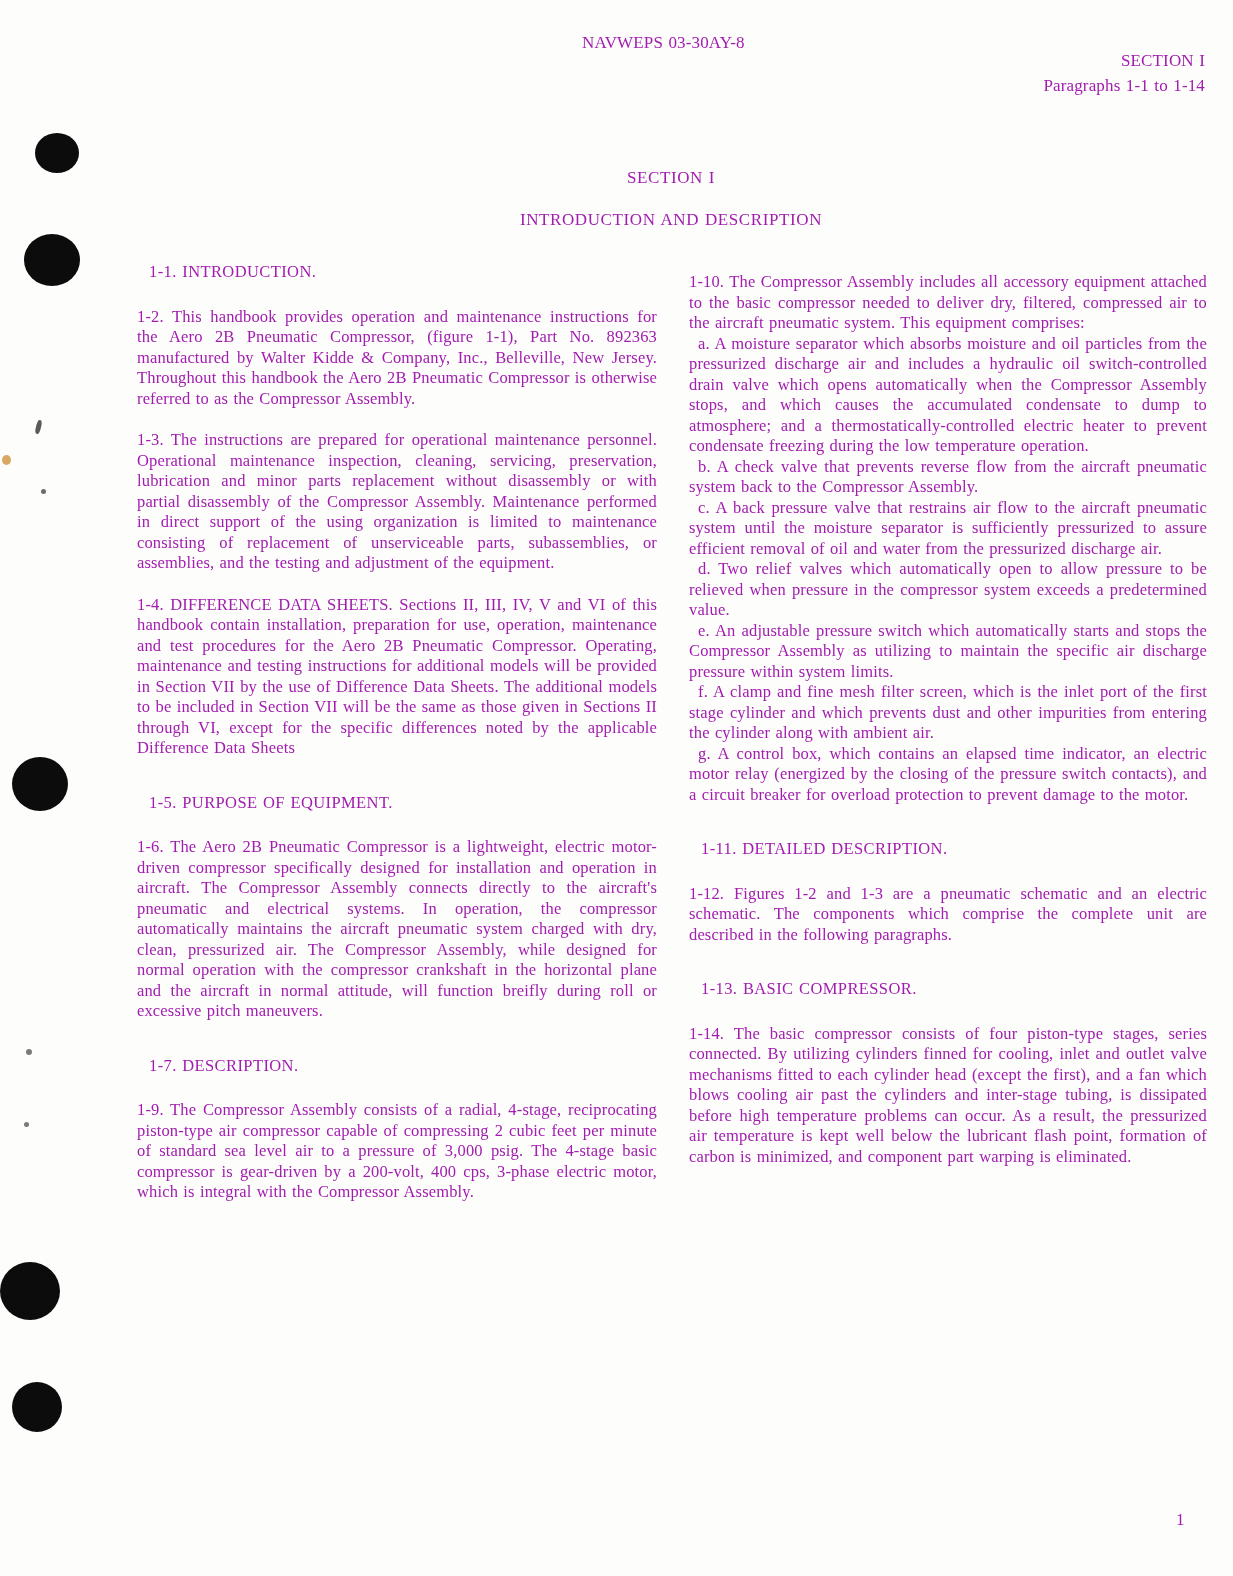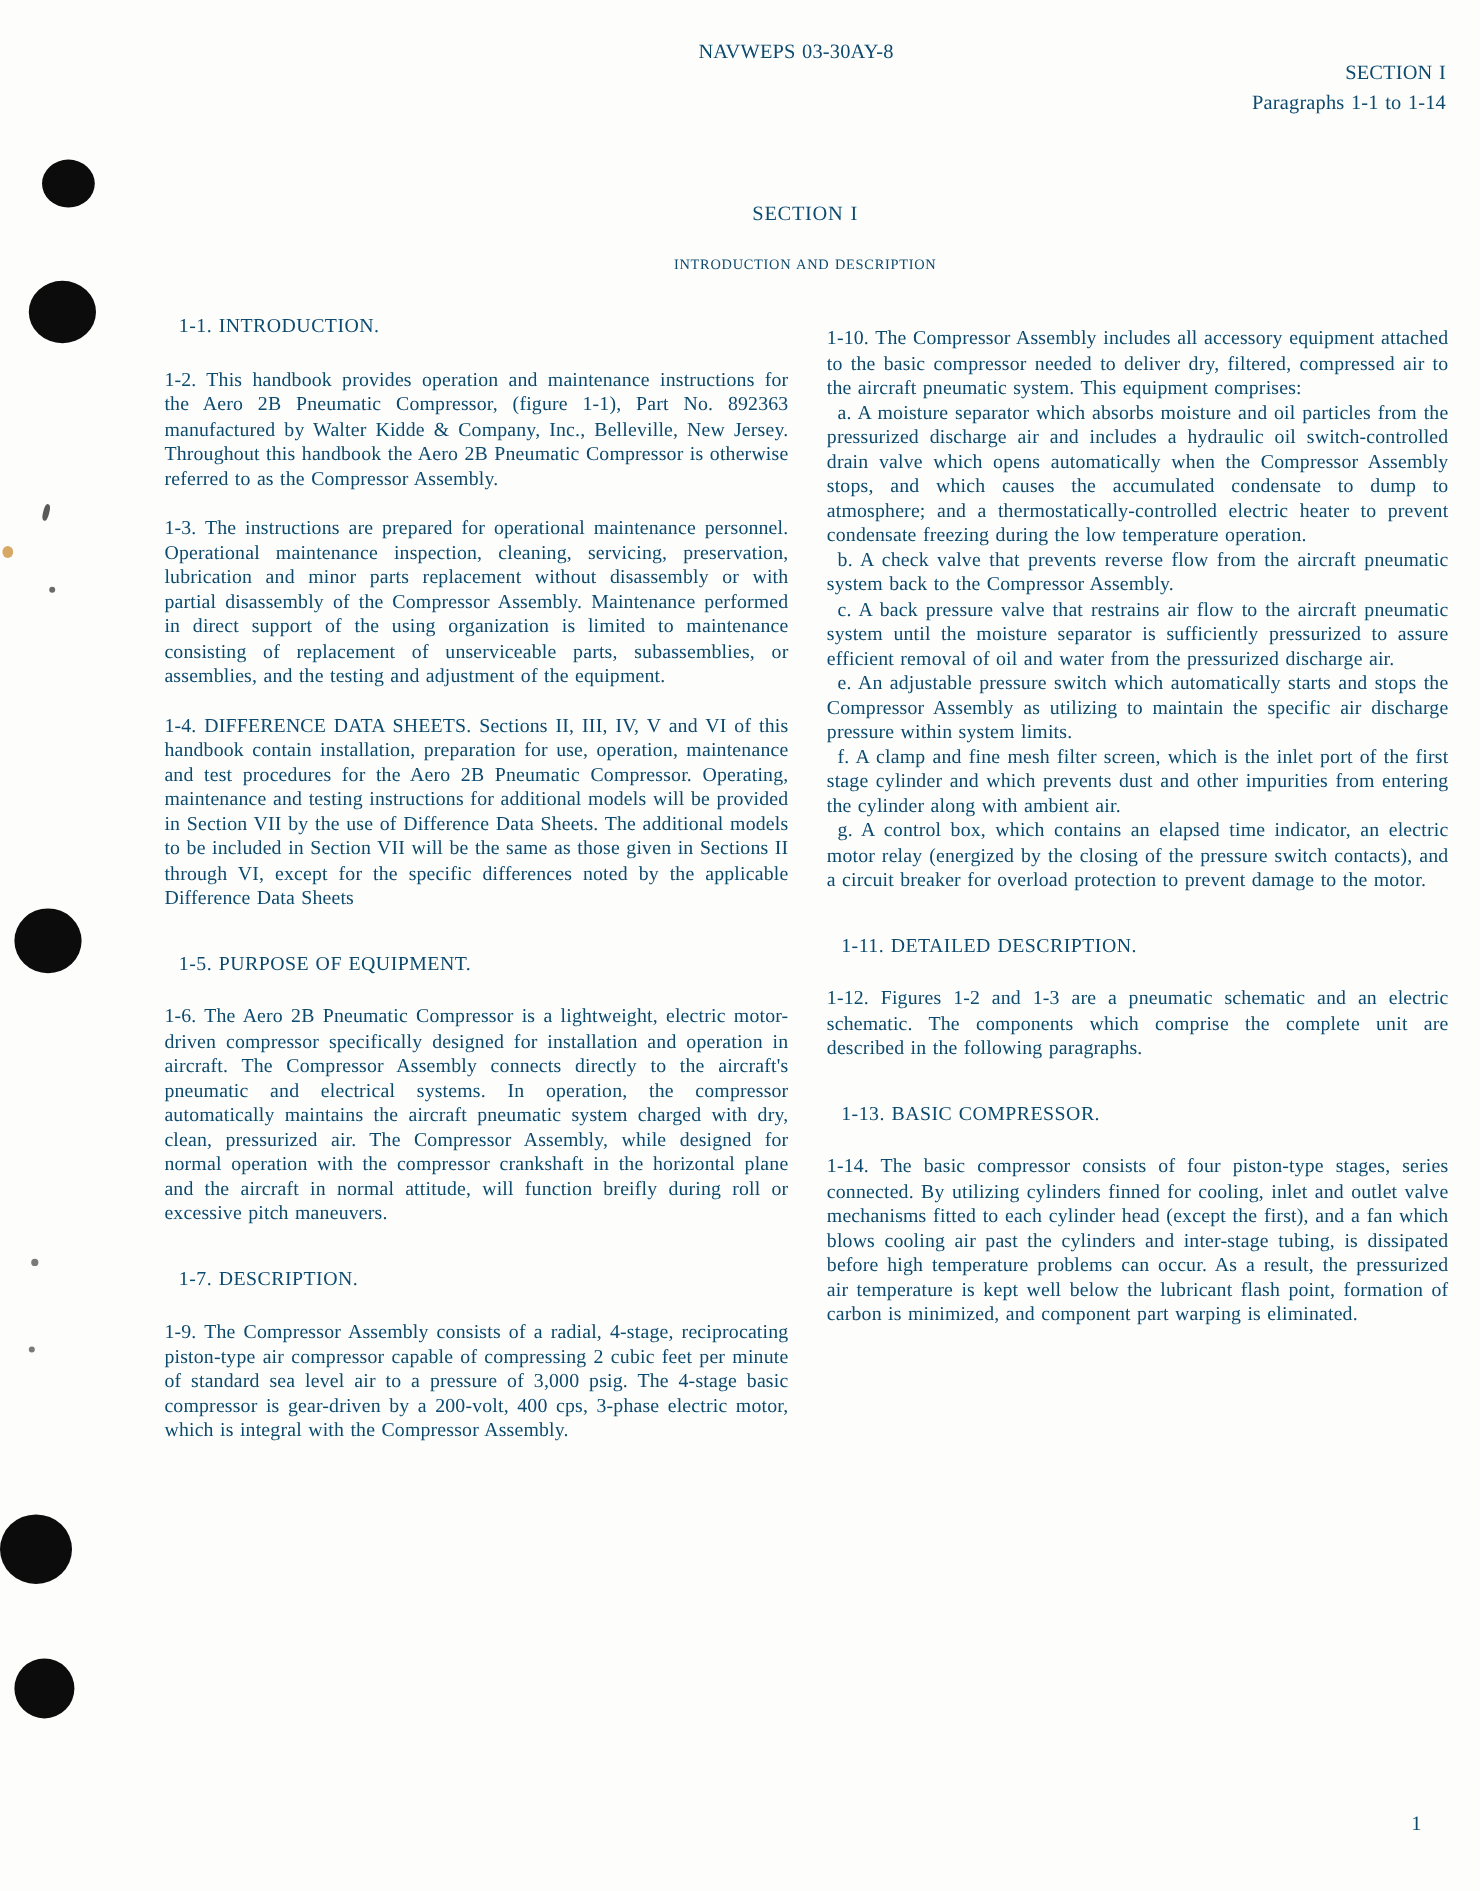--- a/index.html
+++ b/index.html
@@ -3,21 +3,21 @@
 <meta charset="utf-8">
 <style>
   html, body { margin: 0; padding: 0; background: #ffffff; }
   .page {
     position: relative;
     width: 1233px;
     height: 1576px;
     background: #fdfdfc;
     overflow: hidden;
     font-family: "Liberation Serif", "DejaVu Serif", serif;
-    color: #0c4a6e;
+    color: #a21caf;
     font-size: 16.5px;
     line-height: 20.5px;
     word-spacing: 1px;
     letter-spacing: 0.15px;
   }
 
   
   .punch {
     position: absolute;
     background: #0c0c0c;
@@ -52,21 +52,21 @@
     position: absolute;
     left: 137px; top: 168px; width: 1068px;
     text-align: center;
     font-size: 17px;
     letter-spacing: 0.6px;
   }
   .subtitle {
     position: absolute;
     left: 137px; top: 210px; width: 1068px;
     text-align: center;
-    font-size: 12px;
+    font-size: 17px;
     letter-spacing: 0.6px;
   }
 
   .col { position: absolute; text-align: justify; }
   .col-left  { left: 137px; top: 262px; width: 520px; }
   .col-right { left: 689px; top: 272px; width: 518px; }
 
   .block { margin: 0 0 21px 0; }
   .block.lead { margin-bottom: 0; }
   .block.sub { margin: 0; text-indent: 9px; }
@@ -114,20 +114,21 @@
       <div class="block heading">1-5.  PURPOSE OF EQUIPMENT.</div>
       <div class="block para">1-6. The Aero 2B Pneumatic Compressor is a lightweight, electric motor-driven compressor specifically designed for installation and operation in aircraft. The Compressor Assembly connects directly to the aircraft's pneumatic and electrical systems.  In operation, the compressor automatically maintains the aircraft pneumatic system charged with dry, clean, pressurized air.  The Compressor Assembly, while designed for normal operation with the compressor crankshaft in the horizontal plane and the aircraft in normal attitude, will function breifly during roll or excessive pitch maneuvers.</div>
       <div class="block heading">1-7.  DESCRIPTION.</div>
       <div class="block para">1-9. The Compressor Assembly consists of a radial, 4-stage, reciprocating piston-type air compressor capable of compressing 2 cubic feet per minute of standard sea level air to a pressure of 3,000 psig. The 4-stage basic compressor is gear-driven by a 200-volt, 400 cps, 3-phase electric motor, which is integral with the Compressor Assembly.</div>
     </div>
   <div class="col col-right" id="col-right">
       <div class="block lead">1-10. The Compressor Assembly includes all accessory equipment attached to the basic compressor needed to deliver dry, filtered, compressed air to the aircraft pneumatic system.  This equipment comprises:</div>
       <div class="block sub">a. A moisture separator which absorbs moisture and oil particles from the pressurized discharge air and includes a hydraulic oil switch-controlled drain valve which opens automatically when the Compressor Assembly stops, and which causes the accumulated condensate to dump to atmosphere; and a thermostatically-controlled electric heater to prevent condensate freezing during the low temperature operation.</div>
       <div class="block sub">b. A check valve that prevents reverse flow from the aircraft pneumatic system back to the Compressor Assembly.</div>
       <div class="block sub">c. A back pressure valve that restrains air flow to the aircraft pneumatic system until the moisture separator is sufficiently pressurized to assure efficient removal of oil and water from the pressurized discharge air.</div>
+      <div class="block sub">d. Two relief valves which automatically open to allow pressure to be relieved when pressure in the compressor system exceeds a predetermined value.</div>
       <div class="block sub">e. An adjustable pressure switch which automatically starts and stops the Compressor Assembly as utilizing to maintain the specific air discharge pressure within system limits.</div>
       <div class="block sub">f. A clamp and fine mesh filter screen, which is the inlet port of the first stage cylinder and which prevents dust and other impurities from entering the cylinder along with ambient air.</div>
       <div class="block sub">g. A control box, which contains an elapsed time indicator, an electric motor relay (energized by the closing of the pressure switch contacts), and a circuit breaker for overload protection to prevent damage to the motor.</div>
       <div class="block heading">1-11.  DETAILED DESCRIPTION.</div>
       <div class="block para">1-12. Figures 1-2 and 1-3 are a pneumatic schematic and an electric schematic.  The components which comprise the complete unit are described in the following paragraphs.</div>
       <div class="block heading">1-13.  BASIC COMPRESSOR.</div>
       <div class="block para">1-14. The basic compressor consists of four piston-type stages, series connected.  By utilizing cylinders finned for cooling, inlet and outlet valve mechanisms fitted to each cylinder head (except the first), and a fan which blows cooling air past the cylinders and inter-stage tubing, is dissipated before high temperature problems can occur.  As a result, the pressurized air temperature is kept well below the lubricant flash point, formation of carbon is minimized, and component part warping is eliminated.</div>
     </div>
 
   <div class="pageno">1</div>

